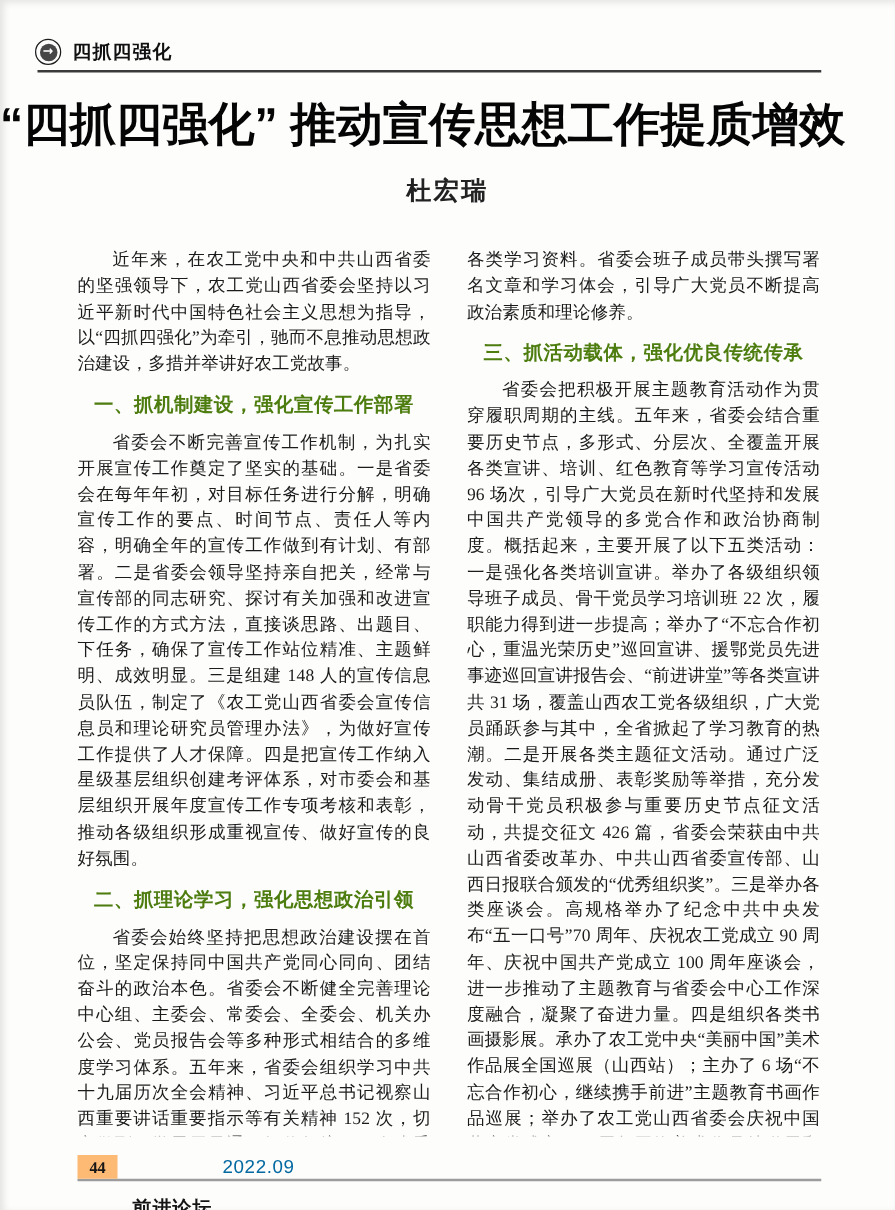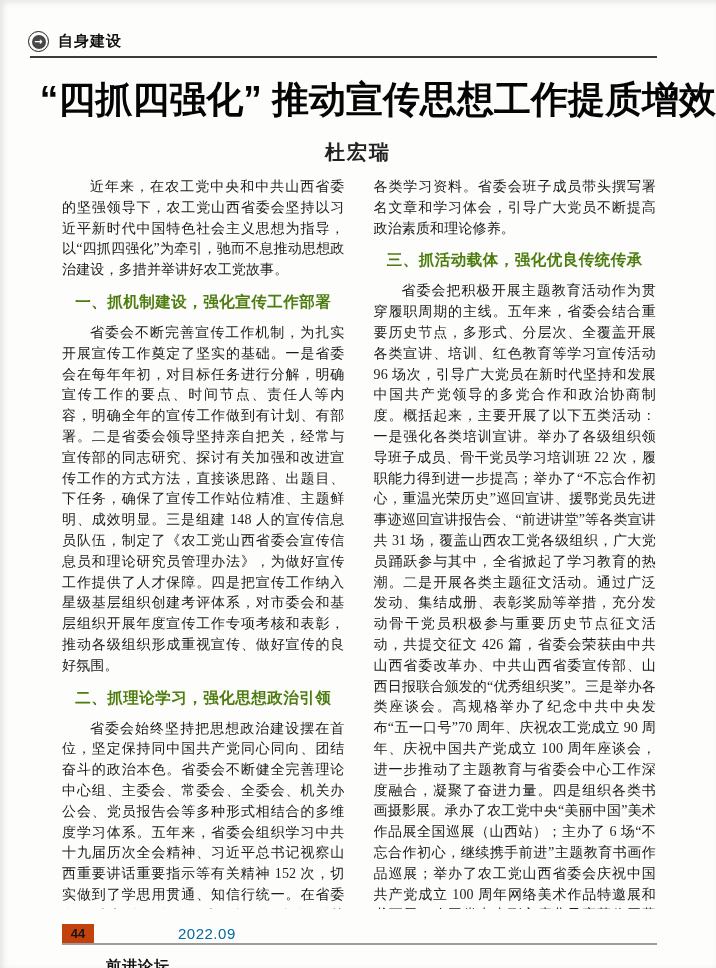--- a/index.html
+++ b/index.html
@@ -33,59 +33,59 @@
   .kicker-label{
     font-family:"Liberation Sans", sans-serif;
     font-weight:bold;font-size:15px;color:#111;letter-spacing:1px;
   }
   .header-rule{
     position:absolute;top:56px;left:30px;width:627px;height:2px;background:#3a3a3a;
   }
   
   .title{
     position:absolute;top:78px;left:0;width:716px;
-    text-align:right;
+    text-align:left;
     font-family:"Liberation Sans", sans-serif;
     font-weight:900;font-size:37px;color:#050505;
     letter-spacing:0px;line-height:1.2;
   }
   .author{
     position:absolute;top:139px;left:0;width:716px;
     text-align:center;
     font-family:"Liberation Sans", sans-serif;
     font-weight:bold;font-size:20px;color:#222;letter-spacing:2px;
   }
   
   .content{
     position:absolute;top:177px;left:62px;
     width:594px;height:732px;
     display:flex;gap:29px;overflow:hidden;
   }
-  .col{width:283px;height:732px;overflow:hidden;}
+  .col{width:283px;height:732px;overflow:hidden;margin-top:22px;}
   .para{
     margin:0;
     font-size:14px;line-height:20.8px;color:#1b1b1b;
     text-align:justify;letter-spacing:0.15px;
     text-indent:2em;
   }
   .para.no-indent{text-indent:0;}
   .sec-heading{
     font-family:"Liberation Sans", sans-serif;
     font-weight:bold;font-size:15.5px;color:#4d7c0f;
     text-align:center;margin:11px 0 10px 0;letter-spacing:0.5px;
   }
   
   .footer-rule{
     position:absolute;top:943px;left:62px;width:595px;height:2px;background:#9c9c9c;
   }
   .folio-box{
     position:absolute;top:924px;left:62px;width:32px;height:19px;
-    background:#c2410c;
+    background:#fdba74;
     display:flex;align-items:center;justify-content:center;
-    font-family:Liberation Sans, sans-serif;font-weight:bold;
+    font-family:Liberation Serif, serif;font-weight:bold;
     font-size:13px;color:#161616;
   }
   .journal{
     position:absolute;top:957px;left:106px;
     font-family:"Liberation Sans", sans-serif;
     font-weight:bold;font-size:15px;color:#141414;letter-spacing:1px;
   }
   .issue{
     position:absolute;top:925px;left:178px;
     font-family:"Liberation Sans", sans-serif;
@@ -94,21 +94,21 @@
 </style>
 </head>
 <body>
 
 <div class="page">
 
   <div class="kicker">
     <span class="kicker-icon">
       <span class="kicker-icon-inner">→</span>
     </span>
-    <span class="kicker-label">自身建设</span>
+    <span class="kicker-label">四抓四强化</span>
   </div>
   <div class="header-rule"></div>
 
   <div class="title">“四抓四强化” 推动宣传思想工作提质增效</div>
   <div class="author">杜宏瑞</div>
 
   <div class="content">
     <div class="col">
       <p class="para">近年来，在农工党中央和中共山西省委的坚强领导下，农工党山西省委会坚持以习近平新时代中国特色社会主义思想为指导，以“四抓四强化”为牵引，驰而不息推动思想政治建设，多措并举讲好农工党故事。</p>
       <div class="sec-heading">一、抓机制建设，强化宣传工作部署</div>

